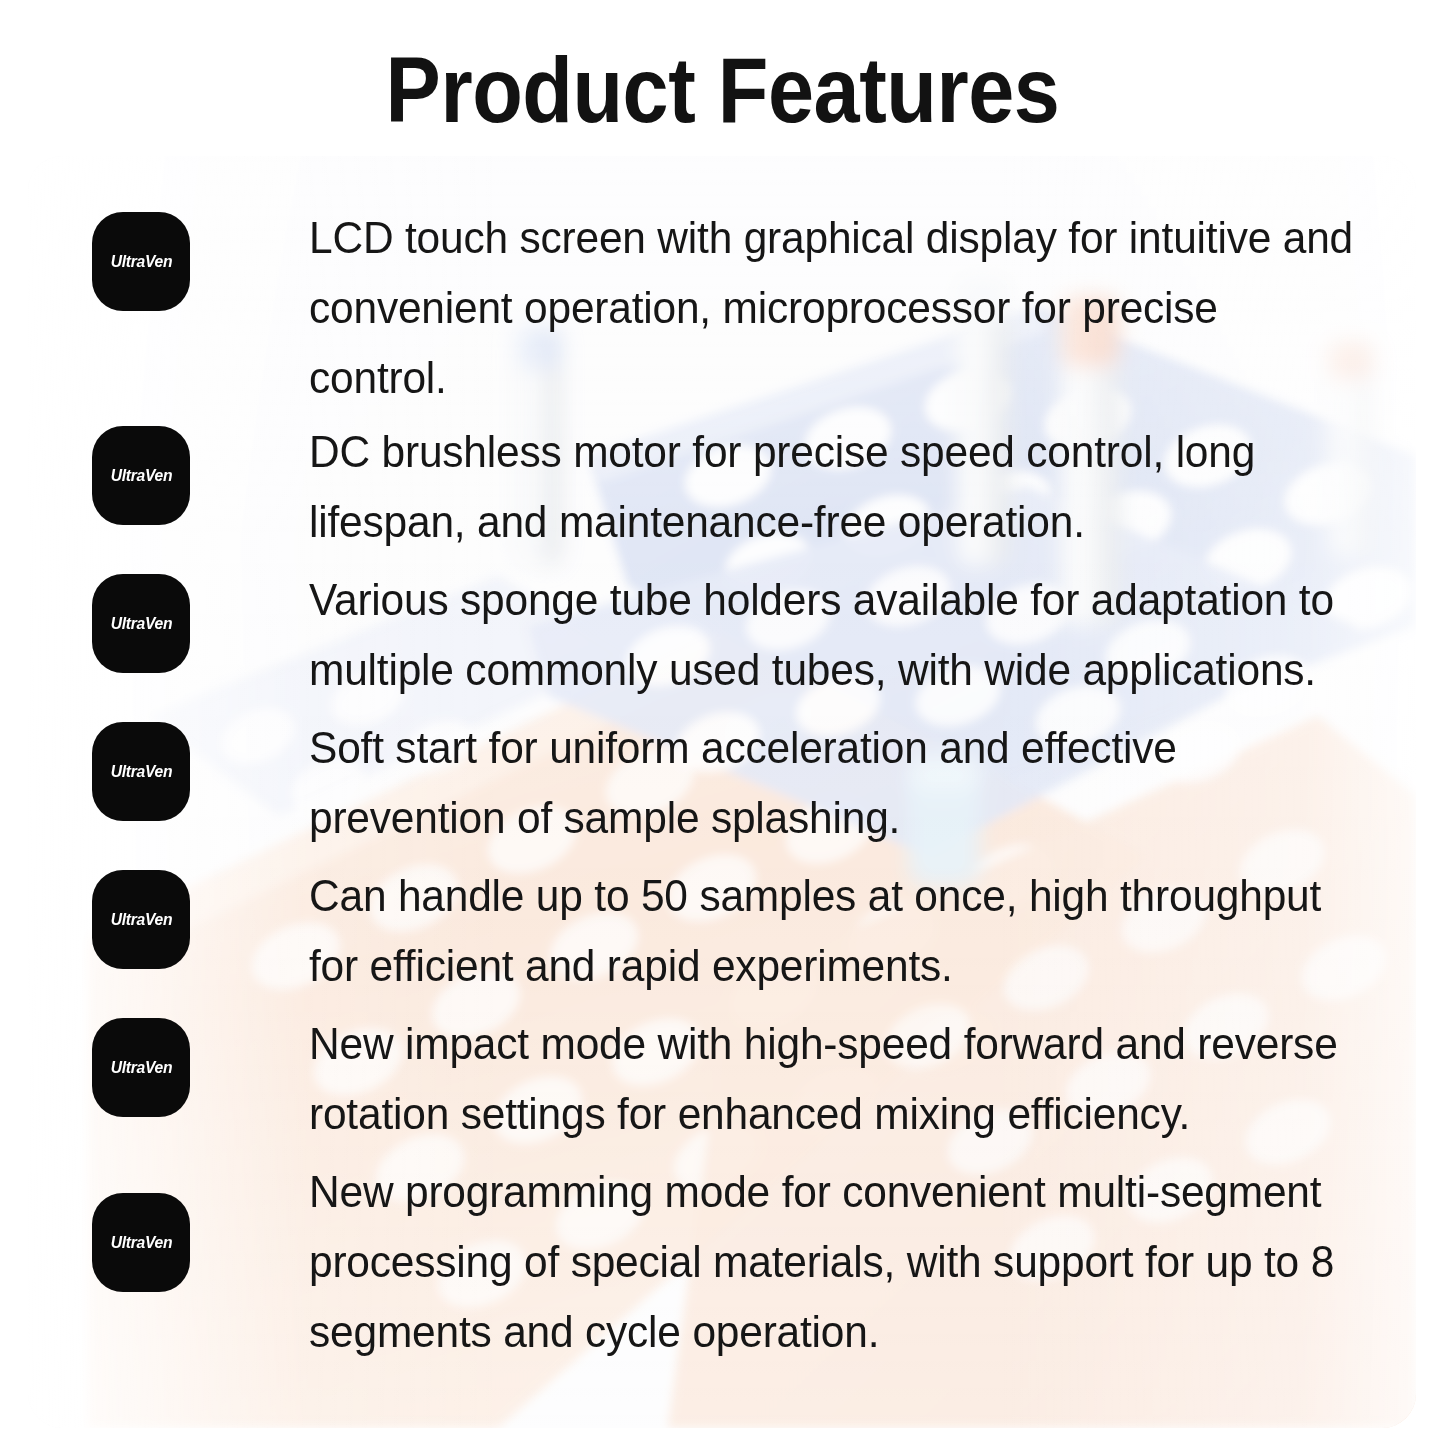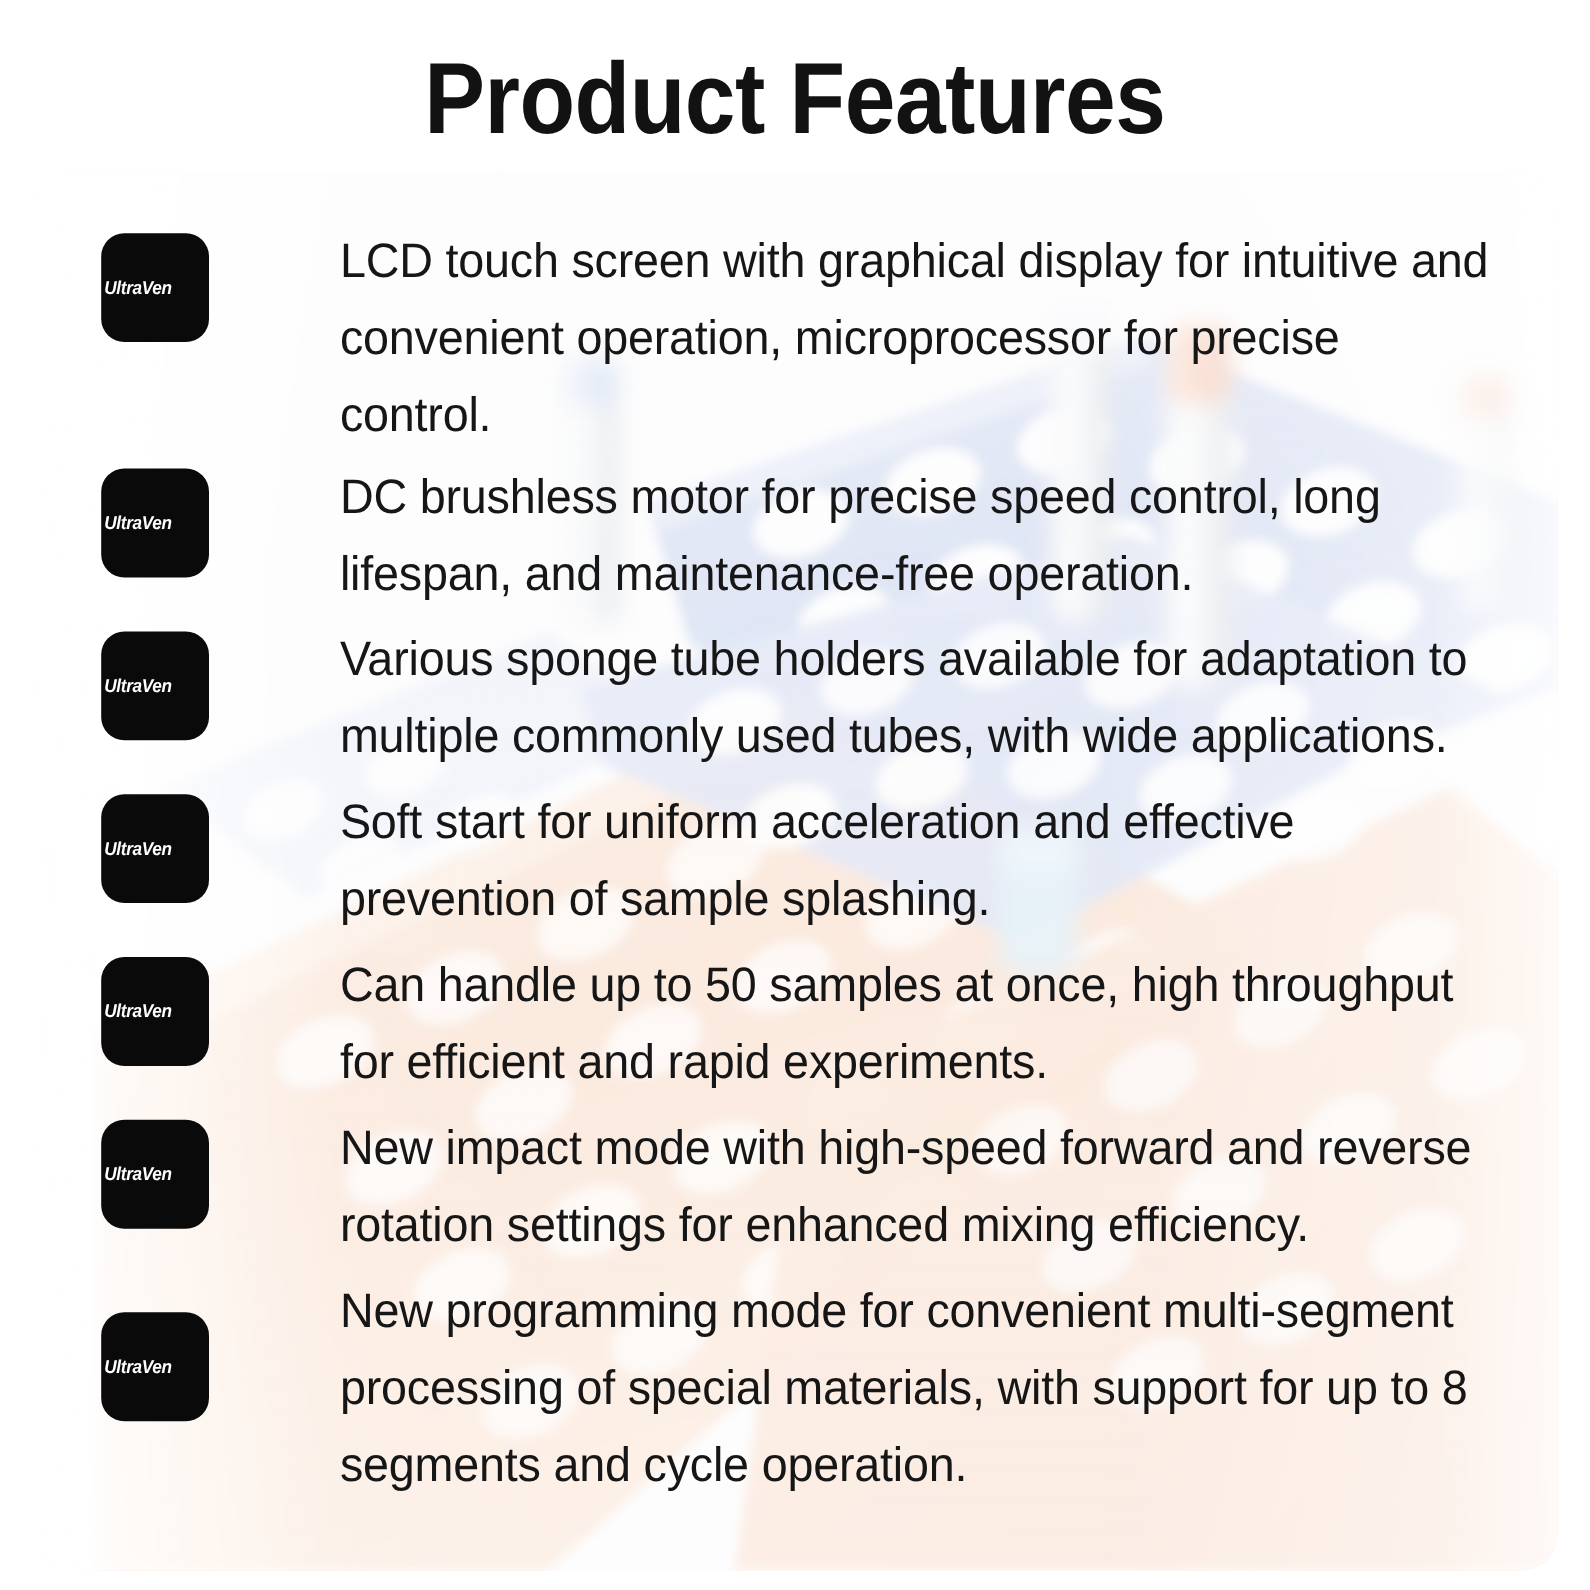--- a/index.html
+++ b/index.html
@@ -106,23 +106,24 @@
     left: 0;
     width: 1388px;
     display: block;
   }
   .badge {
     position: absolute;
     left: 64px;
     width: 98px;
     height: 99px;
     background: #0a0a0a;
-    border-radius: 21px;
+    border-radius: 31px;
     display: flex;
     align-items: center;
+    justify-content: center;
   }
   .badge-label {
     font-family: "Liberation Sans Narrow", "Liberation Sans", sans-serif;
     font-weight: bold;
     font-style: italic;
     font-size: 17px;
     letter-spacing: -0.3px;
     color: #ffffff;
     transform: scaleX(0.92);
     white-space: nowrap;

